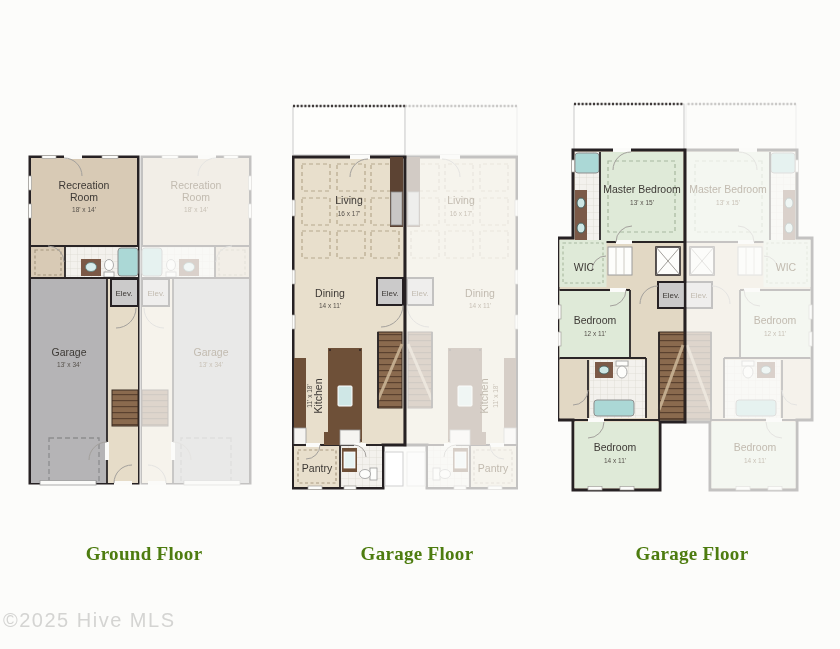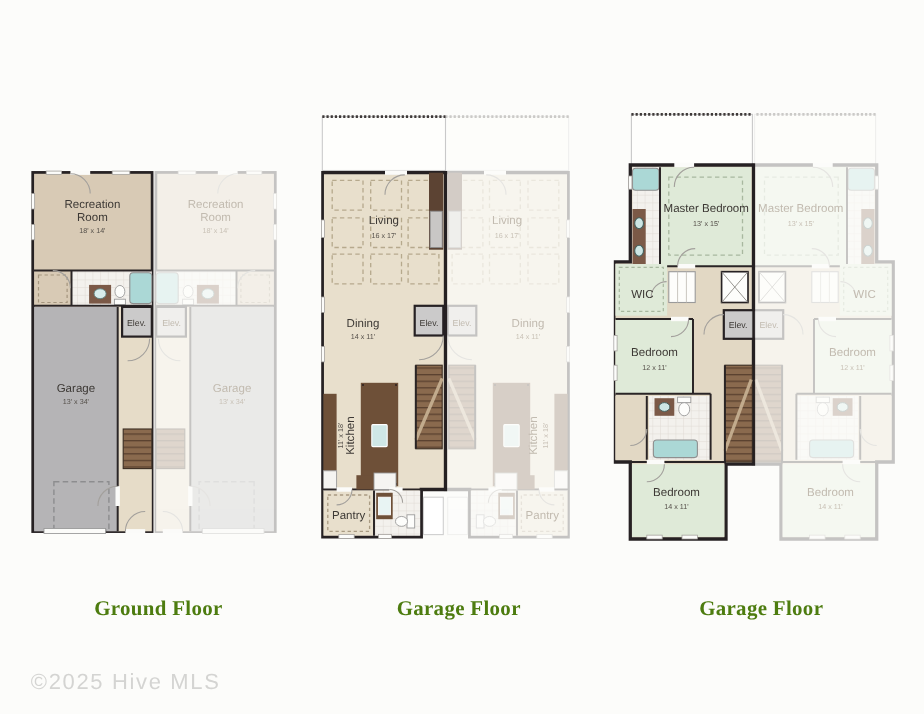--- a/index.html
+++ b/index.html
@@ -8,21 +8,21 @@
     background:#fcfcfa; font-family:"Liberation Sans", sans-serif;
   }
   .plan { position:absolute; top:100px; }
   .floor-title {
     position:absolute; top:543px; transform:translateX(-50%);
     font-family:"Liberation Serif", serif; font-weight:700;
     font-size:19px; color:#4d7c0f; letter-spacing:.3px; white-space:nowrap;
   }
   .watermark {
     position:absolute; left:3px; top:609px; font-size:20px;
-    color:#d4d4d2; letter-spacing:1.5px;margin-left:25px;
+    color:#d4d4d2; letter-spacing:1.5px;
   }
   
   text { font-family:"Liberation Sans", sans-serif; }
   .rm  { font-size:10.5px; fill:#3d3935; }
   .dim { font-size:6.5px;  fill:#56514b; }
   .sm  { font-size:8px;    fill:#3d3935; }
   .rm-f  { font-size:10.5px; fill:#c2bbb0; }
   .dim-f { font-size:6.5px;  fill:#c9c2b7; }
   .sm-f  { font-size:8px;    fill:#c2bbb0; }
   .arc { fill:none; stroke:#a3a09c; stroke-width:1; }

